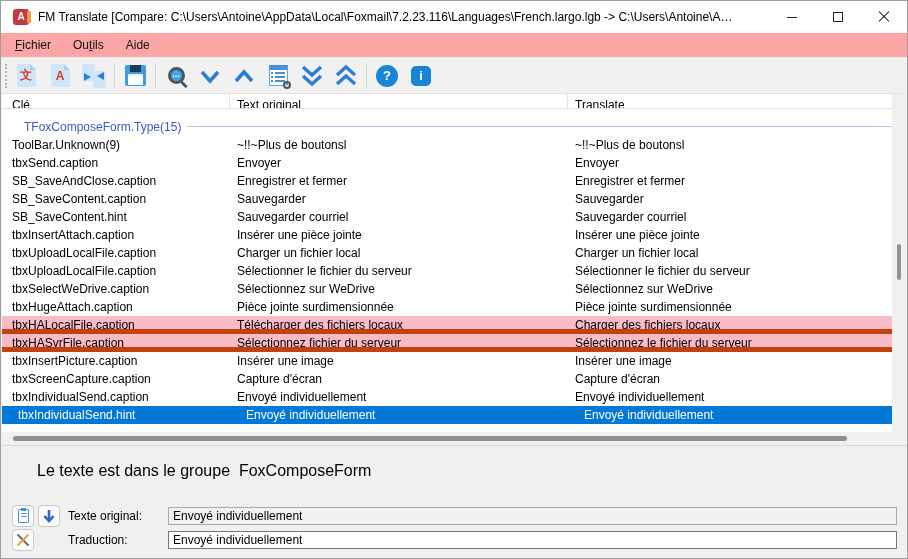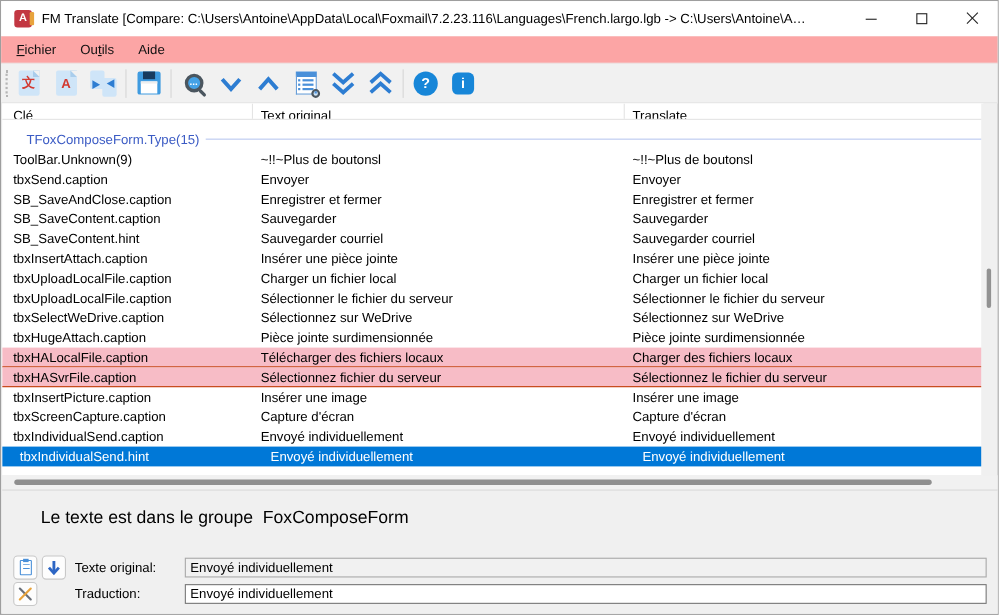--- a/index.html
+++ b/index.html
@@ -62,21 +62,21 @@
   .thead .hcell { font-size:12px; color:#000; line-height:23px; padding-left:7px; border-right:1px solid #e4e4e4; overflow:hidden; white-space:nowrap; }
   .thead .hcell:first-child { padding-left:10px; }
   .thead .hcell:last-child { border-right:none; }
   .tspacer { height:8px; }
   .group-row { height:19px; display:flex; align-items:center; padding-left:22px; }
   .group-text { font-size:12px; color:#3b5bc4; white-space:nowrap; }
   .group-line { flex:1; height:1px; background:#b9c8ef; margin-left:6px; }
   .trow { display:grid; grid-template-columns:228px 338px 1fr; height:18px; }
   .trow .tcell { font-size:12px; color:#000; line-height:18px; padding-left:7px; white-space:nowrap; overflow:hidden; }
   .trow .tcell:first-child { padding-left:10px; }
-  .trow.changed { background:#f7bcc6; border-bottom:1px solid #c2410c; }
+  .trow.changed { background:#f7bcc6; border-bottom:5px solid #c2410c; }
   .trow.selected { background:#0078d7; }
   .trow.selected .tcell { color:#fff;padding-left:16px; }
 
   
   .vscroll { position:absolute; right:1px; top:93px; width:14px; height:338px; background:#f0f0f0; }
   .vthumb { position:absolute; left:5px; top:150px; width:4px; height:36px; background:#929292; border-radius:2px; }
   .hscroll { position:absolute; left:1px; top:431px; width:906px; height:13px; background:#f1f1f1; }
   .hthumb { position:absolute; left:11px; top:4px; width:834px; height:5px; background:#8f8f8f; border-radius:3px; }
 
   

